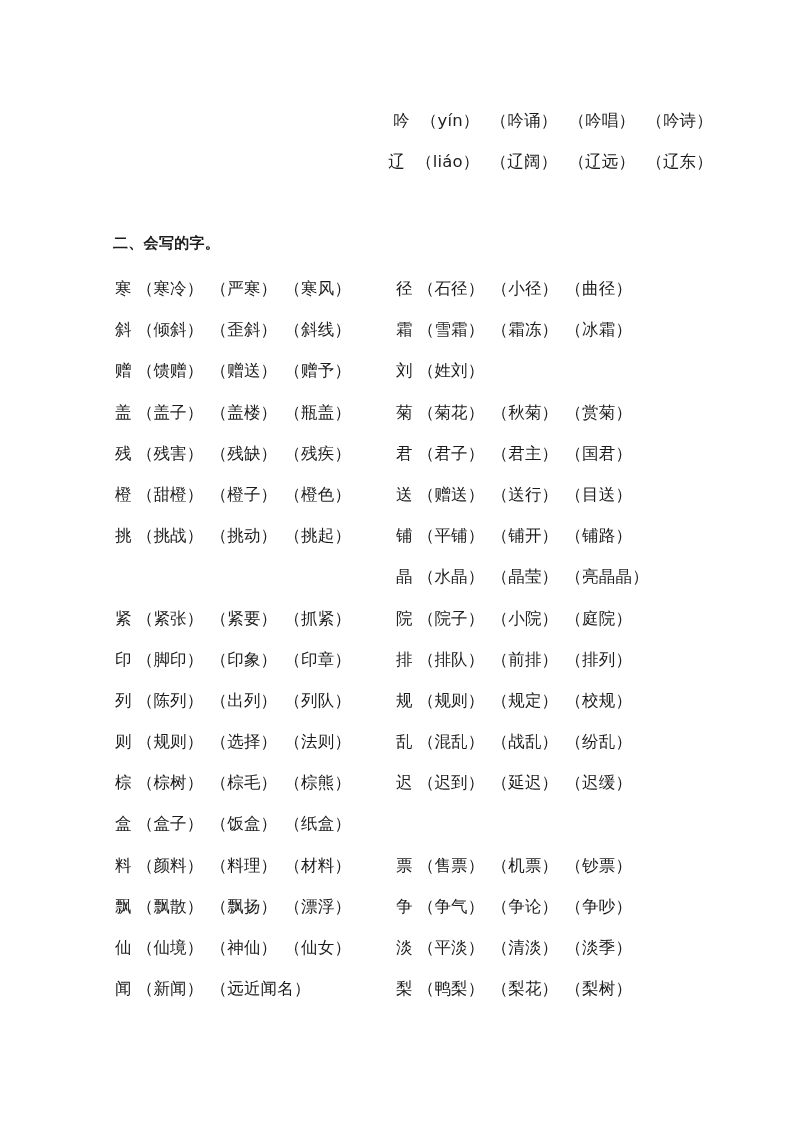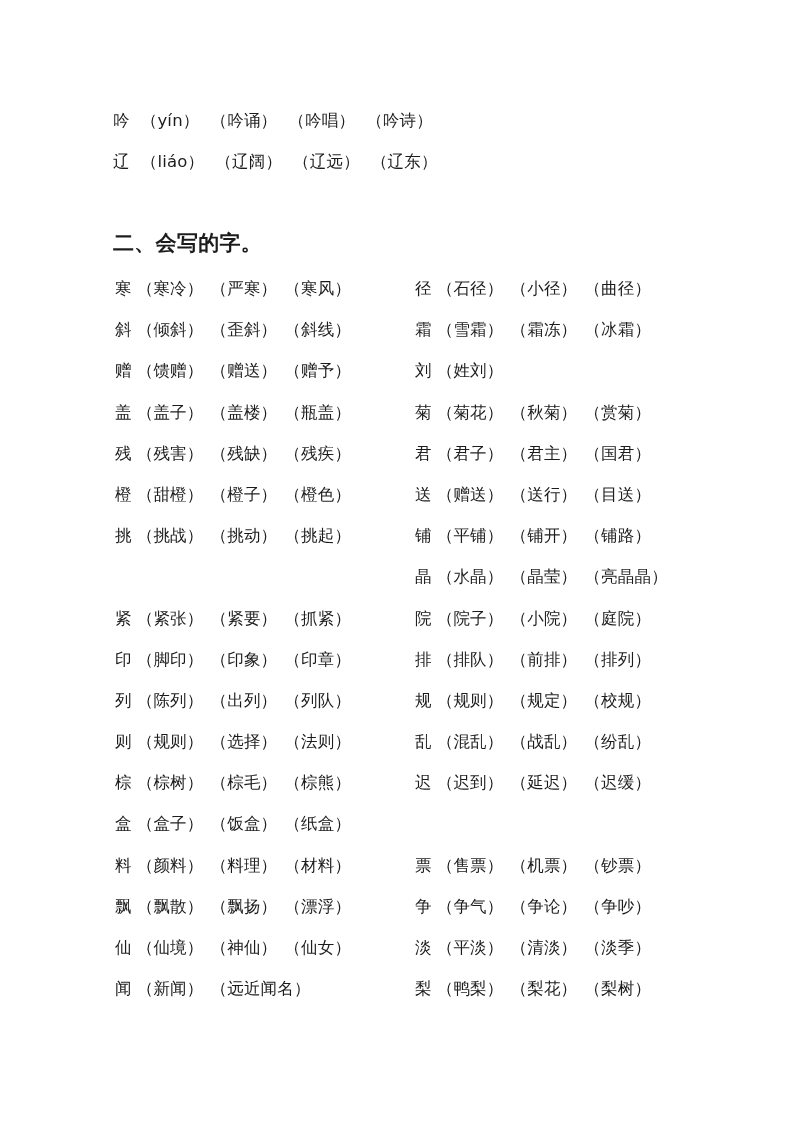--- a/index.html
+++ b/index.html
@@ -15,20 +15,21 @@
     overflow: hidden;
     position: relative;
   }
 
   .page {
     position: relative;
     width: 793px;
     height: 871px;
     box-sizing: border-box;
     padding: 0;
+    text-align: right;
   }
 
   
   .pinyin-block {
     position: absolute;
     left: 113px;
     top: 100px;
     width: 600px;
   }
   .pinyin-row {
@@ -44,21 +45,21 @@
   .pinyin-row .term {
     display: inline-block;
     margin-left: 11px;
   }
 
   
   .section-heading {
     position: absolute;
     left: 113px;
     top: 230px;
-    font-size: 21px;
+    font-size: 15px;
     line-height: 26px;
     font-weight: 600;
     white-space: nowrap;
     letter-spacing: 0.3px;
   }
 
   
   .word-table {
     position: absolute;
     left: 0;
@@ -72,21 +73,21 @@
   }
   .col {
     position: absolute;
     top: 0;
     white-space: nowrap;
     font-size: 16.5px;
     letter-spacing: 0.2px;
     font-family: Liberation Serif, serif;
   }
   .col-left  { left: 115px; }
-  .col-right { left: 415px; }
+  .col-right { left: 396px; }
 
   .col .head {
     display: inline-block;
   }
   .col .term {
     display: inline-block;
     margin-left: 7px;
   }
   .col .term.first {
     margin-left: 5px;

